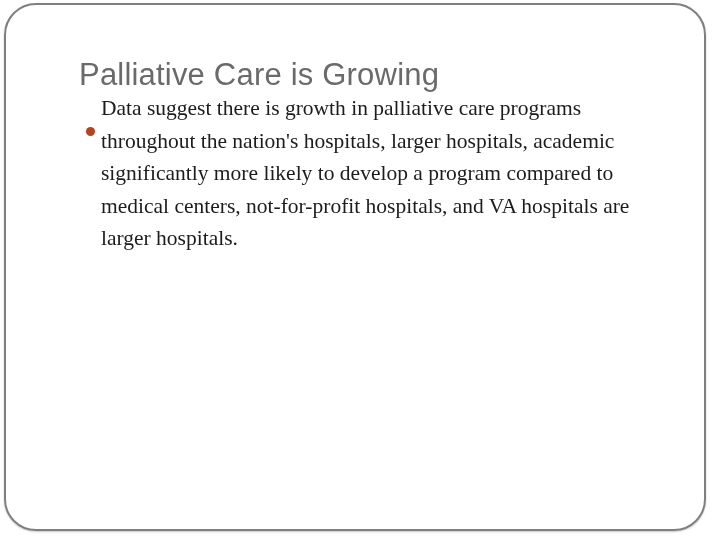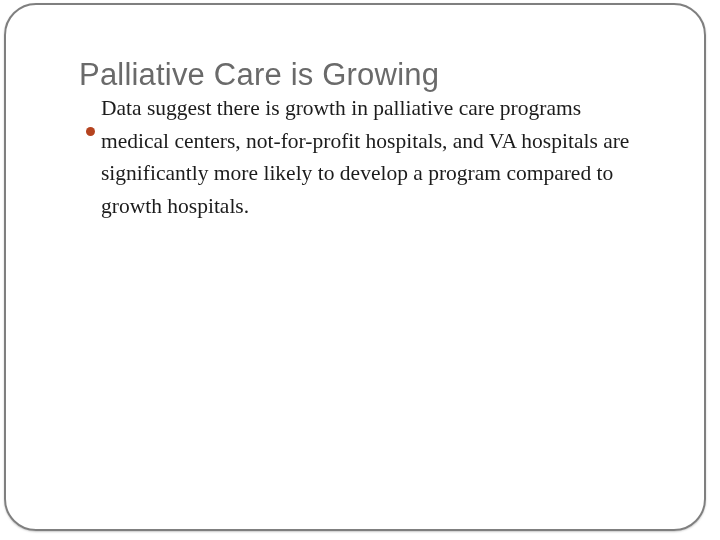--- a/index.html
+++ b/index.html
@@ -74,18 +74,19 @@
 
 <div class="slide">
   <div class="frame"></div>
 
   <h1 class="title">Palliative Care is Growing</h1>
 
   <div class="bullet-item">
     <span class="bullet-dot"></span>
     <div class="bullet-text">
       <div class="line">Data suggest there is growth in palliative care programs</div>
+      <div class="line">throughout the nation's hospitals, larger hospitals, academic</div>
+      <div class="line">significantly more likely to develop a program compared to</div>
       <div class="line">medical centers, not-for-profit hospitals, and VA hospitals are</div>
-      <div class="line">significantly more likely to develop a program compared to</div>
-      <div class="line">growth hospitals.</div>
+      <div class="line">larger hospitals.</div>
     </div>
   </div>
 </div>
 
 </body></html>

